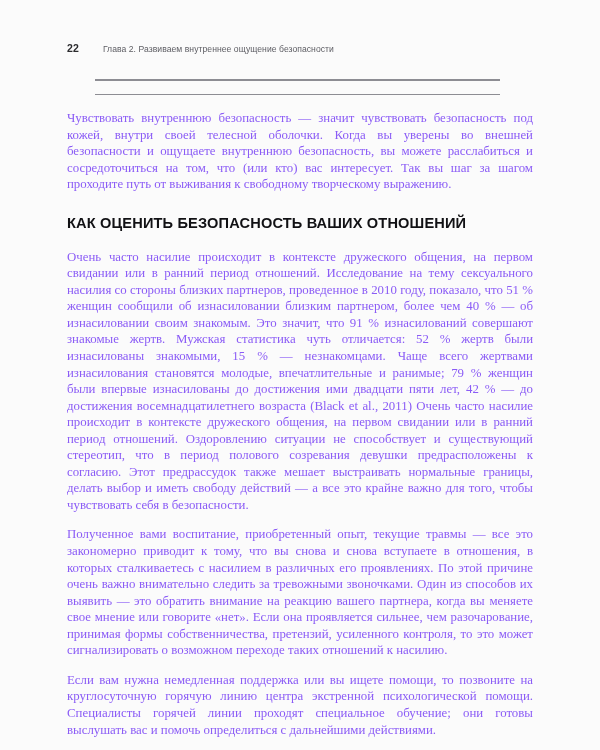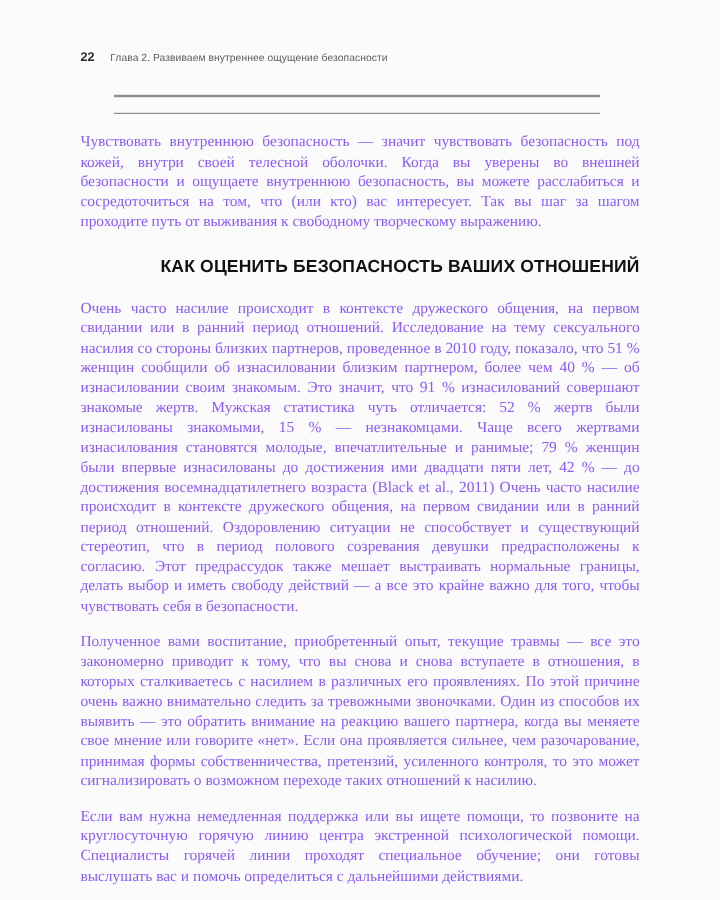--- a/index.html
+++ b/index.html
@@ -23,22 +23,22 @@
     box-sizing: border-box;
   }
 
   
   .running-head {
     position: absolute;
     left: 67px;
     top: 42px;
     width: 466px;
     display: flex;
-    align-items: center;
-    gap: 13px;
+    align-items: flex-end;
+    gap: 24px;
   }
   .folio {
     font-family: "Liberation Sans", sans-serif;
     font-weight: 700;
     font-size: 10.5px;
     color: #2b2b2e;
     letter-spacing: 0.1px;
   }
   .chapter-title {
     font-family: "Liberation Sans", sans-serif;
@@ -82,21 +82,21 @@
     margin-bottom: 0;
   }
 
   h2.section-heading {
     margin: 21px 0 17px 0;
     font-family: "Liberation Sans", sans-serif;
     font-weight: 700;
     font-size: 14.6px;
     line-height: 18px;
     letter-spacing: 0.15px;
-    text-align: right;
+    text-align: left;
     color: #111114;
   }
 </style>
 </head>
 <body>
 
 <div class="page">
 
   <div class="running-head">
     <span class="folio">22</span>

